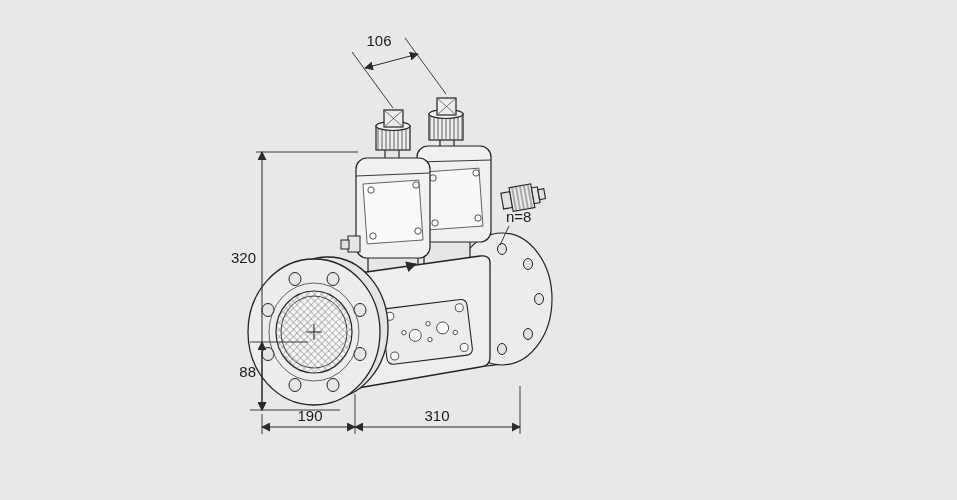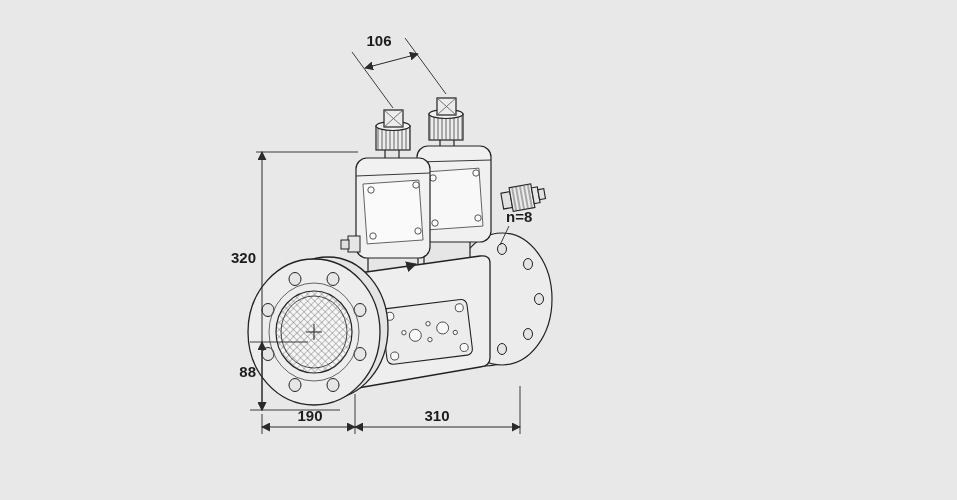--- a/index.html
+++ b/index.html
@@ -3,21 +3,20 @@
 <meta charset="utf-8">
 <style>
   html, body { margin: 0; padding: 0; background: #e8e8e8; }
   .canvas {
     position: relative;
     width: 957px;
     height: 500px;
     background: #fca5a5;
     overflow: hidden;
     font-family: "Liberation Sans", sans-serif;
-    font-weight: bold;
   }
   svg { display: block; }
   .dim-text {
     font-family: "Liberation Sans", sans-serif;
     font-size: 15px;
     fill: #1c1c1c;
   }
 </style>
 </head>
 <body>

